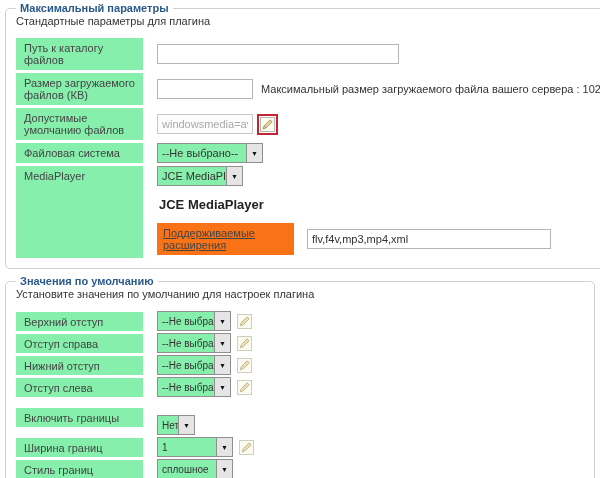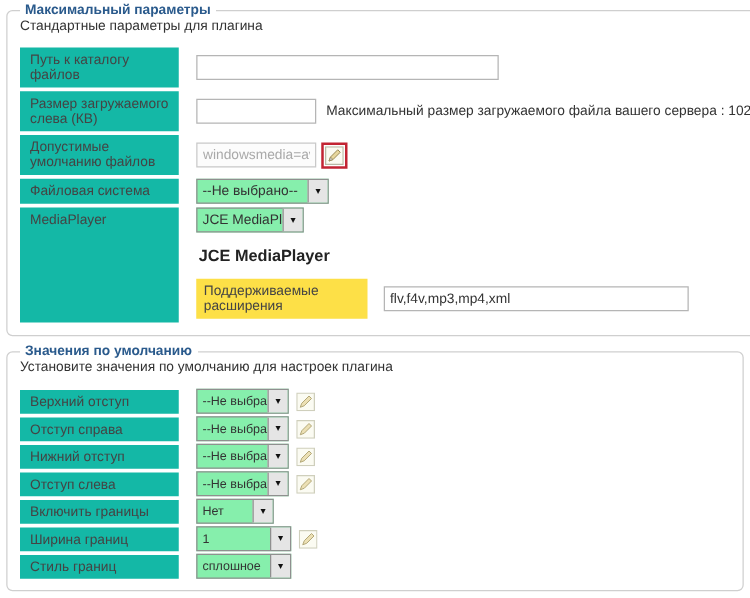--- a/index.html
+++ b/index.html
@@ -14,21 +14,21 @@
     margin:2px 5px 6px 5px; padding:0 8px 7px 8px;
   }
   legend.panel-legend {
     font-weight:bold; color:#2a5a8c; padding:0 4px; margin-left:2px;
   }
   .desc { margin:1px 0 11px 2px; color:#333; }
 
   .frow { display:flex; align-items:center; margin:0 0 3px 2px; }
   .frow.stretch { align-items:stretch; }
   .flabel {
-    flex:0 0 127px; background:#14b8a6; color:#444;
+    flex:0 0 127px; background:#86efac; color:#444;
     padding:4px 6px 4px 8px; min-height:20px;
   }
   .ctrl { margin-left:14px; display:flex; align-items:center; }
   .mp-ctrl { margin-left:14px; display:block; }
 
   input.txt {
     height:20px; border:1px solid #b5b5b5; background:#fff;
     padding:2px 4px; font-family:inherit; font-size:11px; color:#333;
   }
   .w242 { width:242px; } .w96 { width:96px; } .w244 { width:244px; }
@@ -40,55 +40,55 @@
     display:inline-flex; align-items:stretch; height:20px;
     border:1px solid #8f8f8f; background:#86efac;
   }
   .select .stext { flex:1; padding:3px 3px 0 4px; white-space:nowrap; overflow:hidden; }
   .select .sarrow {
     flex:0 0 16px; background:#e5e5e5; border-left:1px solid #8f8f8f;
     display:flex; align-items:center; justify-content:center;
     font-size:7px; color:#111;
   }
   .w106 { width:106px; } .w86 { width:86px; } .w74 { width:74px; }
-  .w76 { width:76px; } .w38 { width:62px; }
+  .w76 { width:76px; } .w38 { width:38px;margin-top:16px; }
   .w74 .stext, .w76 .stext, .w38 .stext { font-size:10px; padding-top:4px; }
 
   .icon-edit { display:inline-flex; margin-left:6px; cursor:pointer; }
   .icon-edit svg { display:block; }
   .hl {
     display:inline-flex; border:2px solid #c22433; padding:1px;
     margin-left:4px; background:#fdfdfd;
   }
   .hl .icon-edit { margin-left:0; }
 
   .mp-heading { font-size:13px; font-weight:bold; color:#222; margin:11px 0 11px 2px; }
   .subrow { display:flex; align-items:center; margin-bottom:3px; }
-  .sublabel { flex:0 0 137px; background:#fde047; color:#444; padding:4px 6px; min-height:20px; }
+  .sublabel { flex:0 0 137px; background:#f97316; color:#444; padding:4px 6px; min-height:20px;text-decoration:underline; }
   .subctrl { margin-left:13px;text-decoration:underline; }
 
   .s2 .frow { margin-bottom:2px; }
   .s2 .flabel { padding-top:4px; padding-bottom:2px; min-height:19px; }
 </style>
 </head>
 <body>
 
 <fieldset class="panel">
   <legend class="panel-legend">Максимальный параметры</legend>
   <div class="desc">Стандартные параметры для плагина</div>
 
   <div class="frow">
     <div class="flabel">Путь к каталогу файлов</div>
     <div class="ctrl">
       <input class="txt w242" type="text" value="" style="">
     </div>
   </div>
 
   <div class="frow">
-    <div class="flabel">Размер загружаемого слева (КВ)</div>
+    <div class="flabel">Размер загружаемого файлов (КВ)</div>
     <div class="ctrl">
       <input class="txt w96" type="text" value="" style="">
       <span class="note">Максимальный размер загружаемого файла вашего сервера : 102400 КВ</span>
     </div>
   </div>
 
   <div class="frow">
     <div class="flabel">Допустимые умолчанию файлов</div>
     <div class="ctrl">
       <input class="txt w96 dis" type="text" disabled="" value="windowsmedia=avi,wmv,w" style="">

